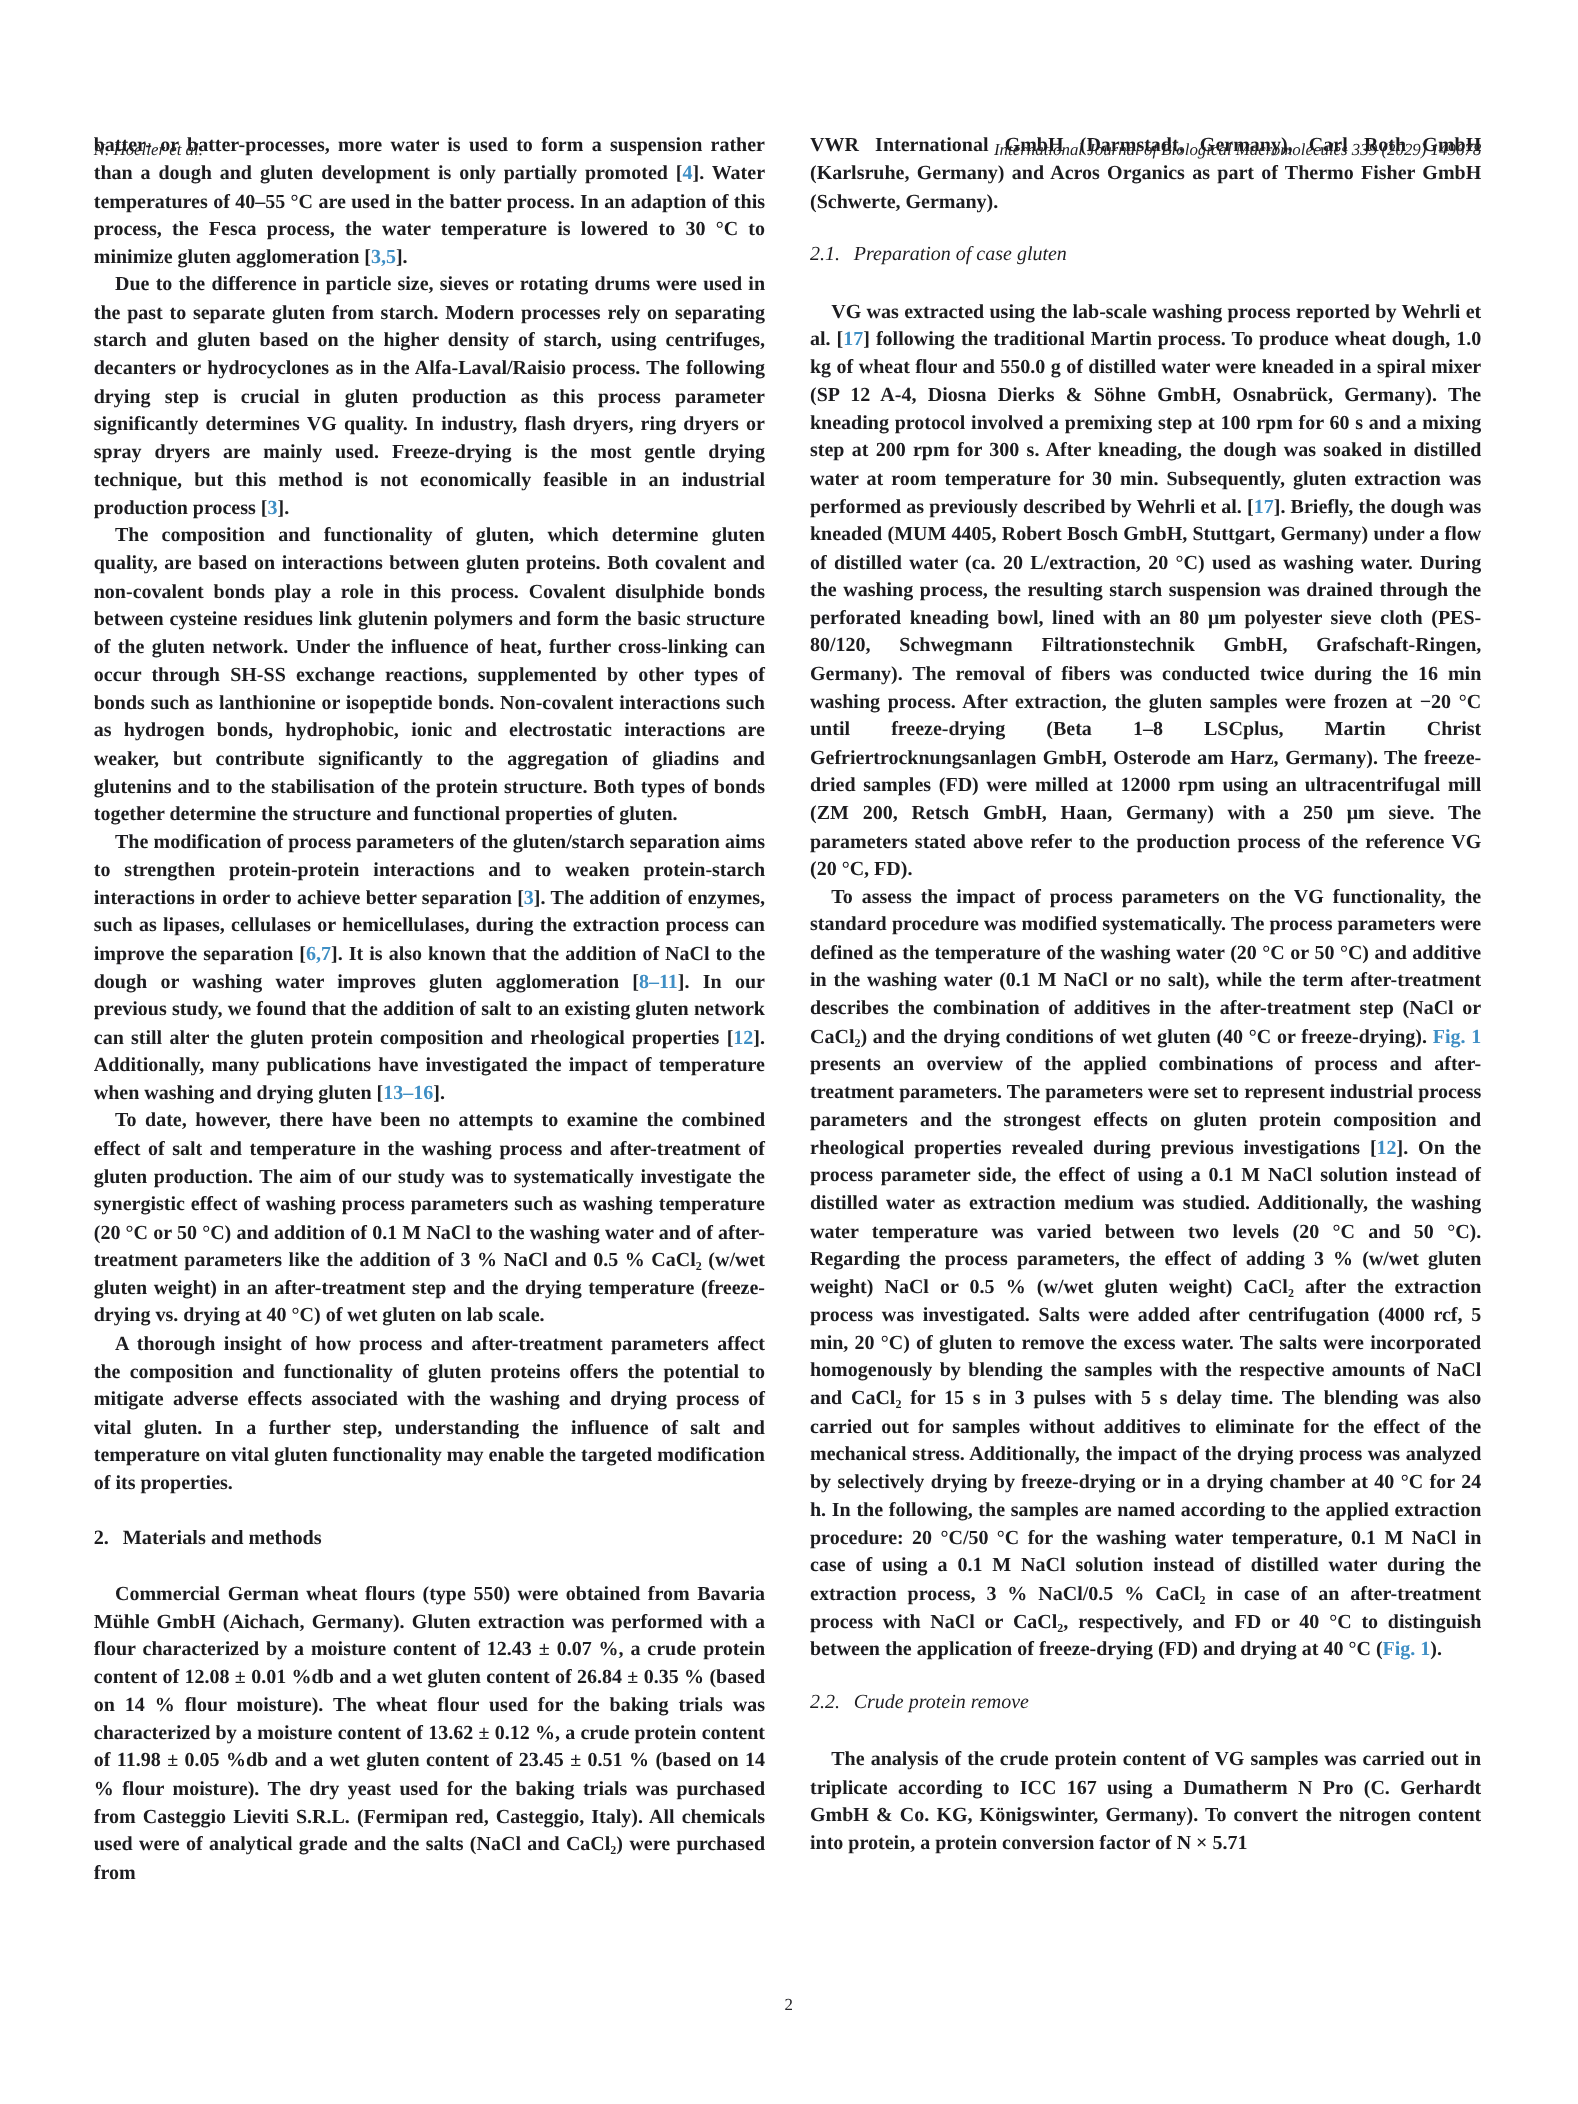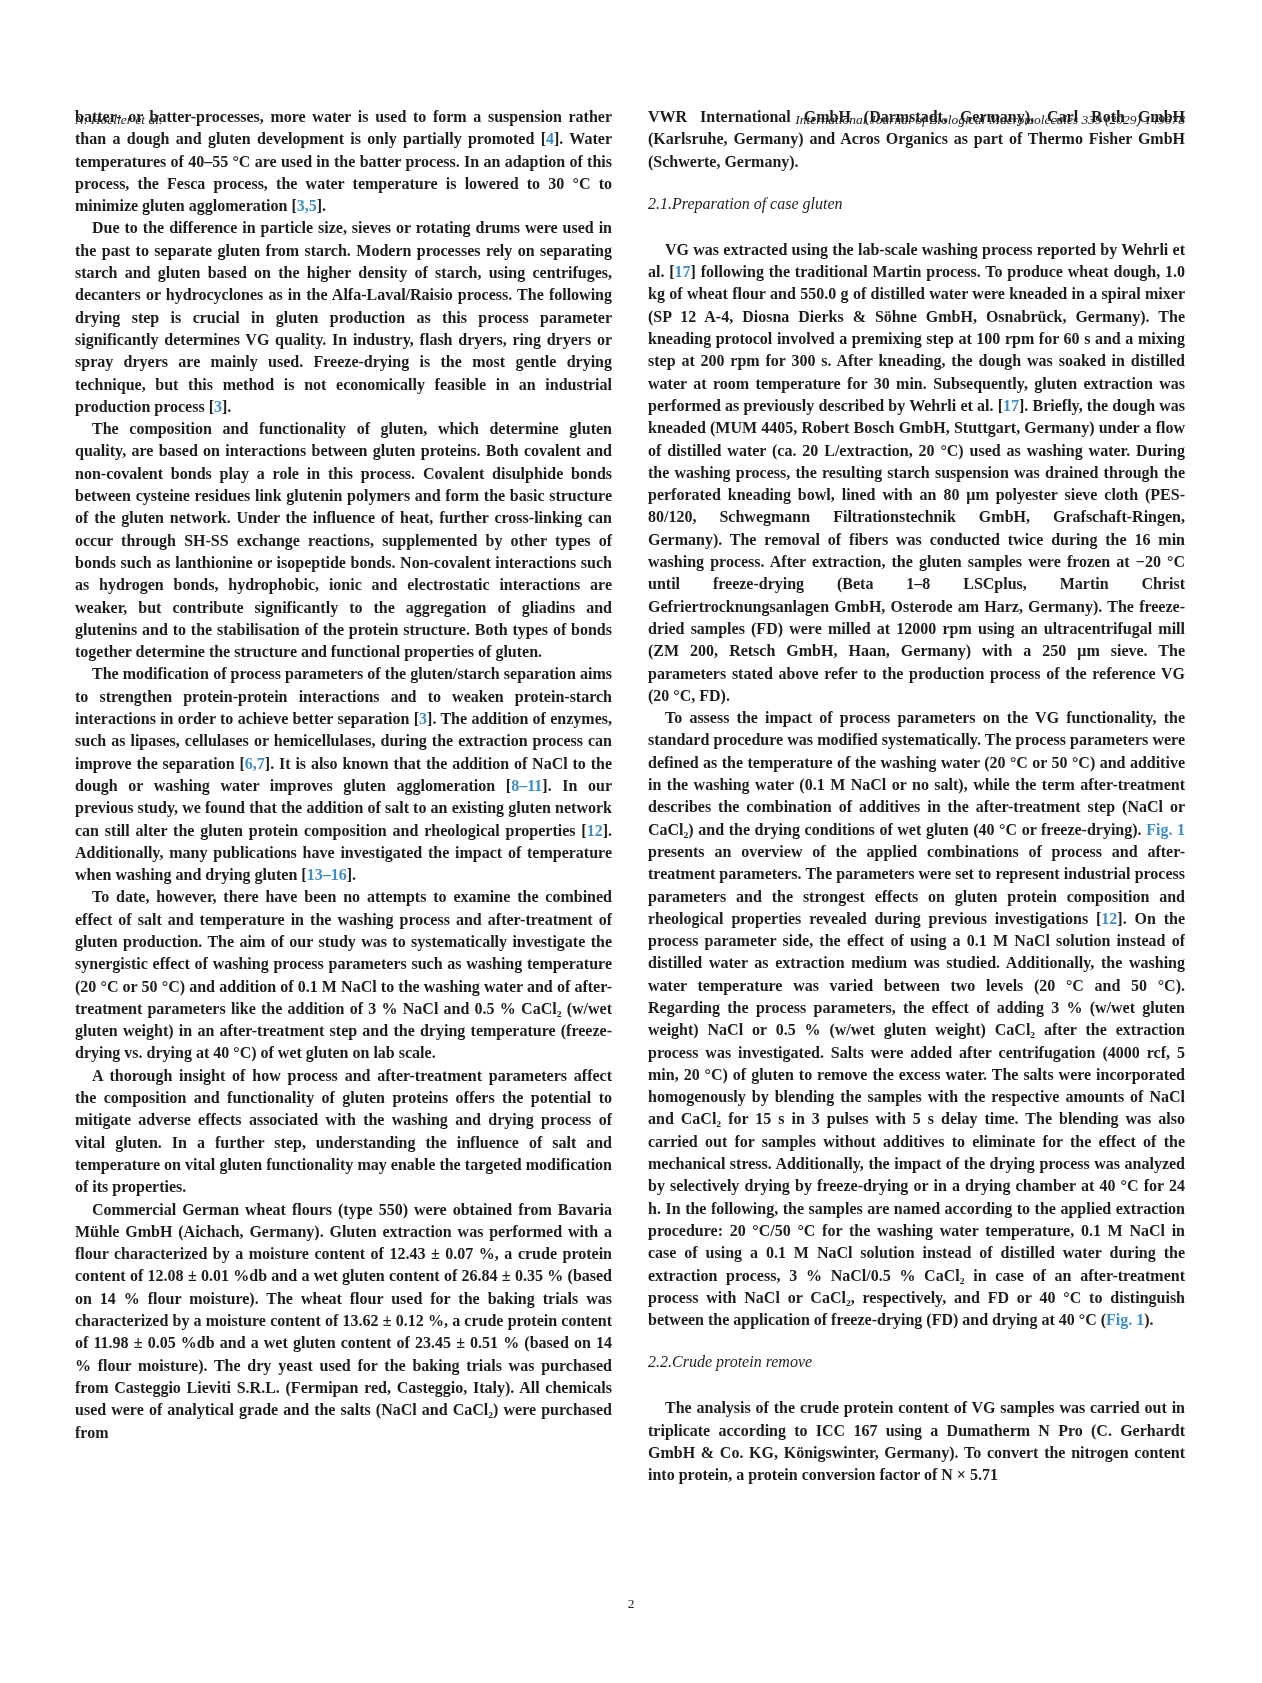--- a/index.html
+++ b/index.html
@@ -48,21 +48,21 @@
     line-height: 22px;
   }
   .col h3 {
     font-size: 16px;
     font-weight: normal;
     font-style: italic;
     margin: 20px 0 24px 0;
     text-align: left;
     line-height: 22px;
   }
-  .col h2 .num, .col h3 .num { }
+  .col h2 .num, .col h3 .num { margin-right: 11px; }
   .cite { color: var(--link-color, #3f8fc5); cursor: pointer; }
   .page-footer {
     position: absolute;
     top: 1596px; left: 0; width: 100%;
     text-align: center;
     font-size: 13.5px;
     color: #232326;
   }
 </style>
 </head>
@@ -76,20 +76,21 @@
   </div>
 
   <div class="content">
     <div class="col" id="col-left">
         <p><span>batter- or batter-processes, more water is used to form a suspension rather than a dough and gluten development is only partially promoted [</span><span class="cite">4</span><span>]. Water temperatures of 40–55 °C are used in the batter process. In an adaption of this process, the Fesca process, the water temperature is lowered to 30 °C to minimize gluten agglomeration [</span><span class="cite">3,5</span><span>].</span></p>
         <p class="indent"><span>Due to the difference in particle size, sieves or rotating drums were used in the past to separate gluten from starch. Modern processes rely on separating starch and gluten based on the higher density of starch, using centrifuges, decanters or hydrocyclones as in the Alfa-Laval/Raisio process. The following drying step is crucial in gluten production as this process parameter significantly determines VG quality. In industry, flash dryers, ring dryers or spray dryers are mainly used. Freeze-drying is the most gentle drying technique, but this method is not economically feasible in an industrial production process [</span><span class="cite">3</span><span>].</span></p>
         <p class="indent"><span>The composition and functionality of gluten, which determine gluten quality, are based on interactions between gluten proteins. Both covalent and non-covalent bonds play a role in this process. Covalent disulphide bonds between cysteine residues link glutenin polymers and form the basic structure of the gluten network. Under the influence of heat, further cross-linking can occur through SH-SS exchange reactions, supplemented by other types of bonds such as lanthionine or isopeptide bonds. Non-covalent interactions such as hydrogen bonds, hydrophobic, ionic and electrostatic interactions are weaker, but contribute significantly to the aggregation of gliadins and glutenins and to the stabilisation of the protein structure. Both types of bonds together determine the structure and functional properties of gluten.</span></p>
         <p class="indent"><span>The modification of process parameters of the gluten/starch separation aims to strengthen protein-protein interactions and to weaken protein-starch interactions in order to achieve better separation [</span><span class="cite">3</span><span>]. The addition of enzymes, such as lipases, cellulases or hemicellulases, during the extraction process can improve the separation [</span><span class="cite">6,7</span><span>]. It is also known that the addition of NaCl to the dough or washing water improves gluten agglomeration [</span><span class="cite">8–11</span><span>]. In our previous study, we found that the addition of salt to an existing gluten network can still alter the gluten protein composition and rheological properties [</span><span class="cite">12</span><span>]. Additionally, many publications have investigated the impact of temperature when washing and drying gluten [</span><span class="cite">13–16</span><span>].</span></p>
         <p class="indent"><span>To date, however, there have been no attempts to examine the combined effect of salt and temperature in the washing process and after-treatment of gluten production. The aim of our study was to systematically investigate the synergistic effect of washing process parameters such as washing temperature (20 °C or 50 °C) and addition of 0.1 M NaCl to the washing water and of after-treatment parameters like the addition of 3 % NaCl and 0.5 % CaCl₂ (w/wet gluten weight) in an after-treatment step and the drying temperature (freeze-drying vs. drying at 40 °C) of wet gluten on lab scale.</span></p>
         <p class="indent"><span>A thorough insight of how process and after-treatment parameters affect the composition and functionality of gluten proteins offers the potential to mitigate adverse effects associated with the washing and drying process of vital gluten. In a further step, understanding the influence of salt and temperature on vital gluten functionality may enable the targeted modification of its properties.</span></p>
+        <h2><span class="num">2.</span><span>Materials and methods</span></h2>
         <p class="indent"><span>Commercial German wheat flours (type 550) were obtained from Bavaria Mühle GmbH (Aichach, Germany). Gluten extraction was performed with a flour characterized by a moisture content of 12.43 ± 0.07 %, a crude protein content of 12.08 ± 0.01 %db and a wet gluten content of 26.84 ± 0.35 % (based on 14 % flour moisture). The wheat flour used for the baking trials was characterized by a moisture content of 13.62 ± 0.12 %, a crude protein content of 11.98 ± 0.05 %db and a wet gluten content of 23.45 ± 0.51 % (based on 14 % flour moisture). The dry yeast used for the baking trials was purchased from Casteggio Lieviti S.R.L. (Fermipan red, Casteggio, Italy). All chemicals used were of analytical grade and the salts (NaCl and CaCl₂) were purchased from</span></p>
       </div>
     <div class="col" id="col-right">
         <p><span>VWR International GmbH (Darmstadt, Germany), Carl Roth GmbH (Karlsruhe, Germany) and Acros Organics as part of Thermo Fisher GmbH (Schwerte, Germany).</span></p>
         <h3><span class="num">2.1.</span><span>Preparation of case gluten</span></h3>
         <p class="indent"><span>VG was extracted using the lab-scale washing process reported by Wehrli et al. [</span><span class="cite">17</span><span>] following the traditional Martin process. To produce wheat dough, 1.0 kg of wheat flour and 550.0 g of distilled water were kneaded in a spiral mixer (SP 12 A-4, Diosna Dierks &amp; Söhne GmbH, Osnabrück, Germany). The kneading protocol involved a premixing step at 100 rpm for 60 s and a mixing step at 200 rpm for 300 s. After kneading, the dough was soaked in distilled water at room temperature for 30 min. Subsequently, gluten extraction was performed as previously described by Wehrli et al. [</span><span class="cite">17</span><span>]. Briefly, the dough was kneaded (MUM 4405, Robert Bosch GmbH, Stuttgart, Germany) under a flow of distilled water (ca. 20 L/extraction, 20 °C) used as washing water. During the washing process, the resulting starch suspension was drained through the perforated kneading bowl, lined with an 80 μm polyester sieve cloth (PES-80/120, Schwegmann Filtrationstechnik GmbH, Grafschaft-Ringen, Germany). The removal of fibers was conducted twice during the 16 min washing process. After extraction, the gluten samples were frozen at −20 °C until freeze-drying (Beta 1–8 LSCplus, Martin Christ Gefriertrocknungsanlagen GmbH, Osterode am Harz, Germany). The freeze-dried samples (FD) were milled at 12000 rpm using an ultracentrifugal mill (ZM 200, Retsch GmbH, Haan, Germany) with a 250 μm sieve. The parameters stated above refer to the production process of the reference VG (20 °C, FD).</span></p>
         <p class="indent"><span>To assess the impact of process parameters on the VG functionality, the standard procedure was modified systematically. The process parameters were defined as the temperature of the washing water (20 °C or 50 °C) and additive in the washing water (0.1 M NaCl or no salt), while the term after-treatment describes the combination of additives in the after-treatment step (NaCl or CaCl₂) and the drying conditions of wet gluten (40 °C or freeze-drying). </span><span class="cite">Fig. 1</span><span> presents an overview of the applied combinations of process and after-treatment parameters. The parameters were set to represent industrial process parameters and the strongest effects on gluten protein composition and rheological properties revealed during previous investigations [</span><span class="cite">12</span><span>]. On the process parameter side, the effect of using a 0.1 M NaCl solution instead of distilled water as extraction medium was studied. Additionally, the washing water temperature was varied between two levels (20 °C and 50 °C). Regarding the process parameters, the effect of adding 3 % (w/wet gluten weight) NaCl or 0.5 % (w/wet gluten weight) CaCl₂ after the extraction process was investigated. Salts were added after centrifugation (4000 rcf, 5 min, 20 °C) of gluten to remove the excess water. The salts were incorporated homogenously by blending the samples with the respective amounts of NaCl and CaCl₂ for 15 s in 3 pulses with 5 s delay time. The blending was also carried out for samples without additives to eliminate for the effect of the mechanical stress. Additionally, the impact of the drying process was analyzed by selectively drying by freeze-drying or in a drying chamber at 40 °C for 24 h. In the following, the samples are named according to the applied extraction procedure: 20 °C/50 °C for the washing water temperature, 0.1 M NaCl in case of using a 0.1 M NaCl solution instead of distilled water during the extraction process, 3 % NaCl/0.5 % CaCl₂ in case of an after-treatment process with NaCl or CaCl₂, respectively, and FD or 40 °C to distinguish between the application of freeze-drying (FD) and drying at 40 °C (</span><span class="cite">Fig. 1</span><span>).</span></p>
         <h3><span class="num">2.2.</span><span>Crude protein remove</span></h3>
         <p class="indent"><span>The analysis of the crude protein content of VG samples was carried out in triplicate according to ICC 167 using a Dumatherm N Pro (C. Gerhardt GmbH &amp; Co. KG, Königswinter, Germany). To convert the nitrogen content into protein, a protein conversion factor of N × 5.71</span></p>
       </div>

